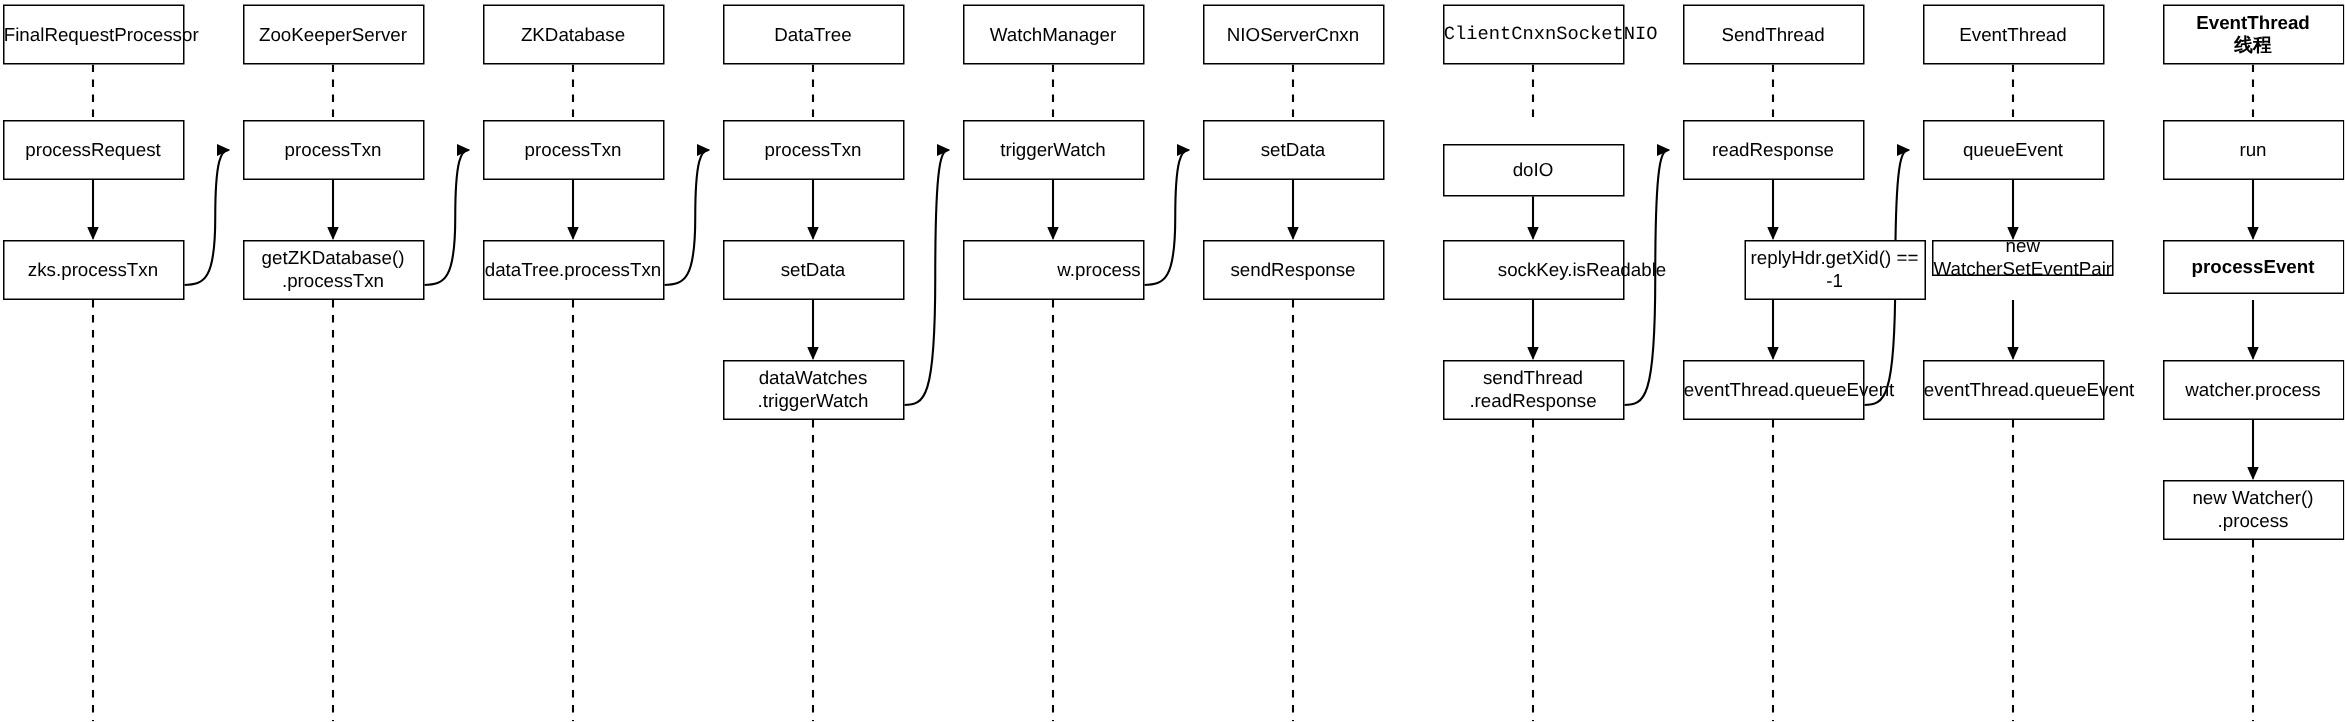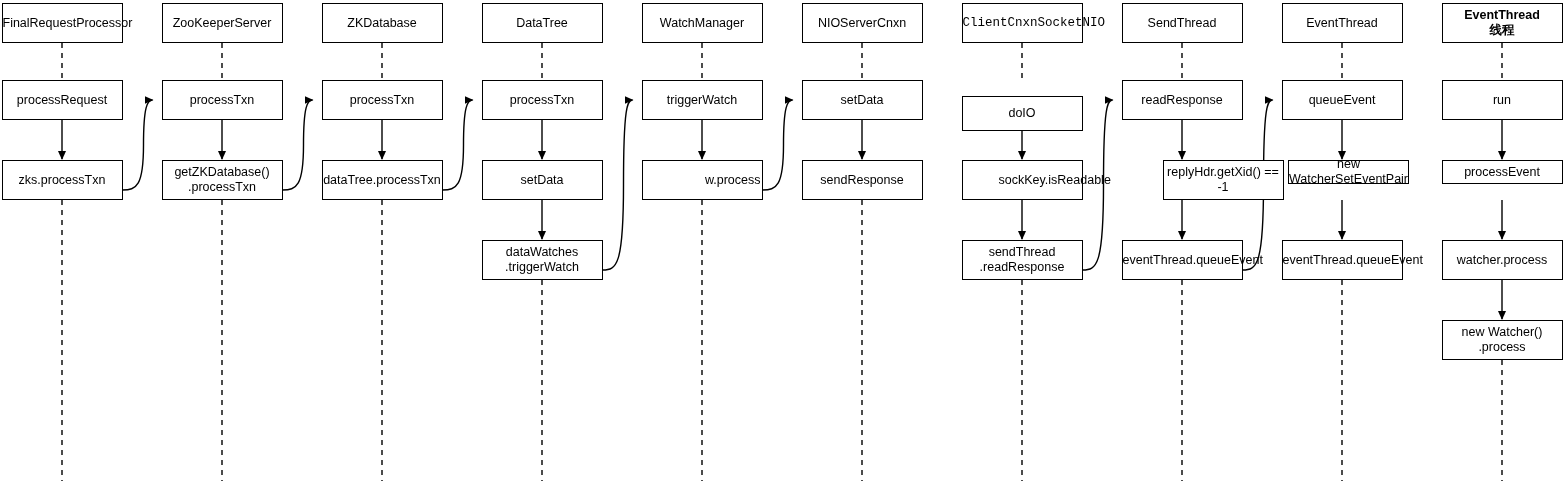--- a/index.html
+++ b/index.html
@@ -207,21 +207,21 @@
       </div>
       <div class="node" style="left: 1281.5px; top: 240px; width: 121px; height: 40px;">
         <span class="nlabel">eventThread.queueEvent</span>
       </div>
       <div class="node header bold wrap" style="left: 1441.5px; top: 3px; width: 121px; height: 40px;">
         <span class="nlabel">EventThread<br>线程</span>
       </div>
       <div class="node" style="left: 1441.5px; top: 80px; width: 121px; height: 40px;">
         <span class="nlabel">run</span>
       </div>
-      <div class="node" style="left: 1441.5px; top: 160px; width: 121px; height: 24px;">
+      <div class="node" style="left: 1441.5px; top: 160px; width: 121px; height: 36px; font-weight: bold;">
         <span class="nlabel">processEvent</span>
       </div>
       <div class="node" style="left: 1441.5px; top: 240px; width: 121px; height: 40px;">
         <span class="nlabel">watcher.process</span>
       </div>
       <div class="node wrap" style="left: 1441.5px; top: 320px; width: 121px; height: 40px;">
         <span class="nlabel">new Watcher()<br>.process</span>
       </div>
     </div>
 </div>

